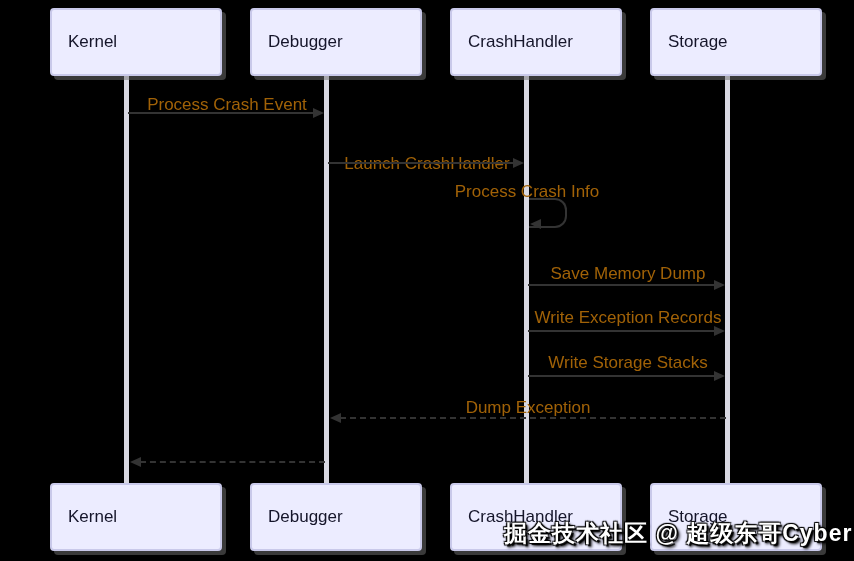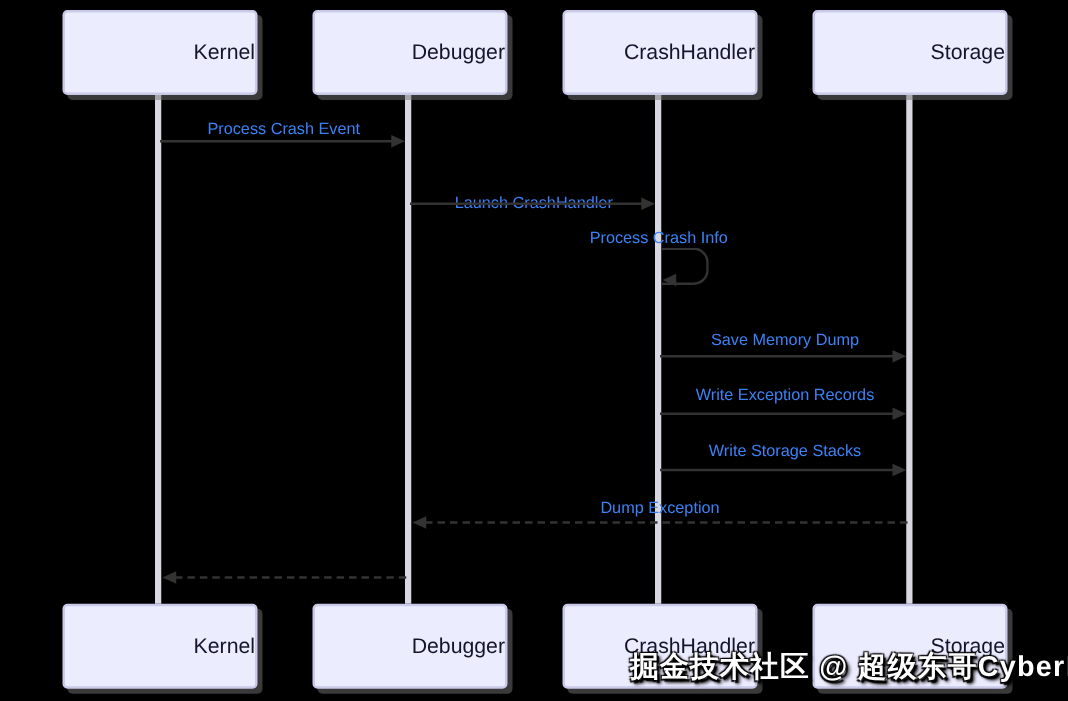--- a/index.html
+++ b/index.html
@@ -5,32 +5,32 @@
   html,body{margin:0;padding:0;background:#000;}
   #canvas{
     position:relative;width:854px;height:561px;overflow:hidden;
     background:#000;font-family:"Liberation Sans",sans-serif;
   }
   
   .actor{
     position:absolute;width:152px;height:64px;
     background:#ececff;border:2px solid #c9c9ea;border-radius:4px;
     box-shadow:4px 4px 0 rgba(115,115,115,0.5);
-    display:flex;align-items:center;justify-content:flex-end;
+    display:flex;align-items:center;justify-content:flex-start;padding-left:16px;
   }
   .actor span{font-size:17px;color:#15152a;}
   .top{top:8px;}  .bottom{top:483px;}
   .col0{left:50px;} .col1{left:250px;} .col2{left:450px;} .col3{left:650px;}
   
   .lifeline{position:absolute;top:76px;height:407px;width:5px;background:#d8d8e2;}
   .ll0{left:124px;} .ll1{left:324px;} .ll2{left:524px;} .ll3{left:725px;}
   
   .msg-label{
     position:absolute;transform:translateX(-50%);
-    font-size:13px;color:#3b82f6;white-space:nowrap;
+    font-size:17px;color:#a16207;white-space:nowrap;
   }
   .msg-line{position:absolute;height:0;border-top:2px solid #333;}
   .msg-line.dashed{border-top-style:dashed;}
   .arr{position:absolute;width:0;height:0;border-top:5px solid transparent;border-bottom:5px solid transparent;}
   .arr.right{border-left:11px solid #333;}
   .arr.left{border-right:11px solid #333;}
   
   .self-loop{
     position:absolute;left:529px;top:198px;width:36px;height:26px;
     border:2px solid #333;border-left:none;

